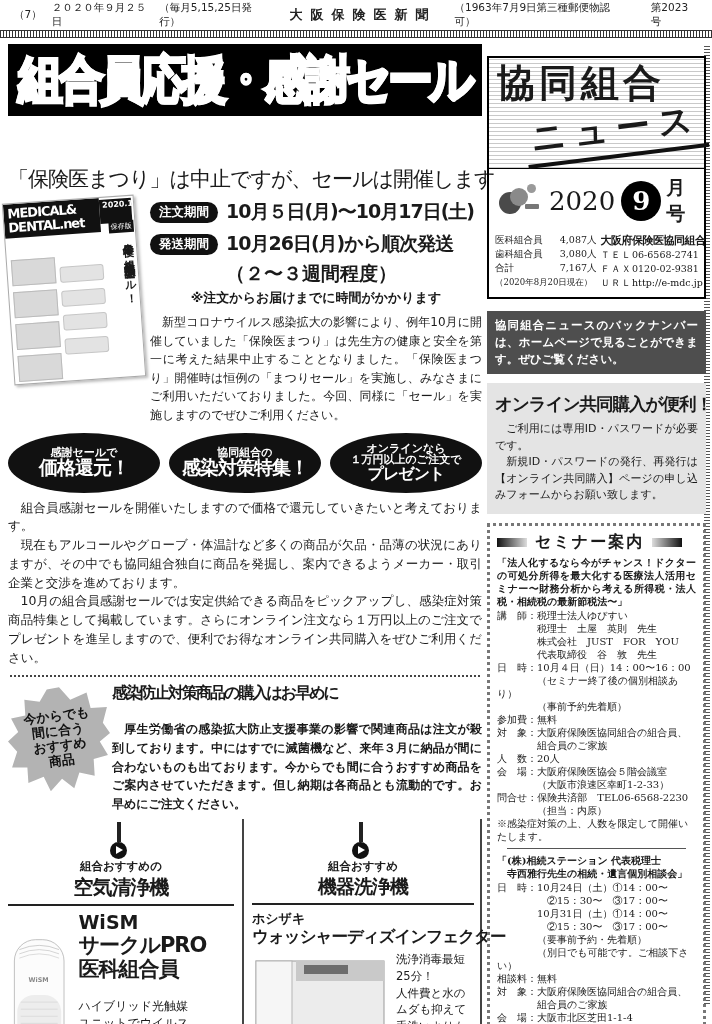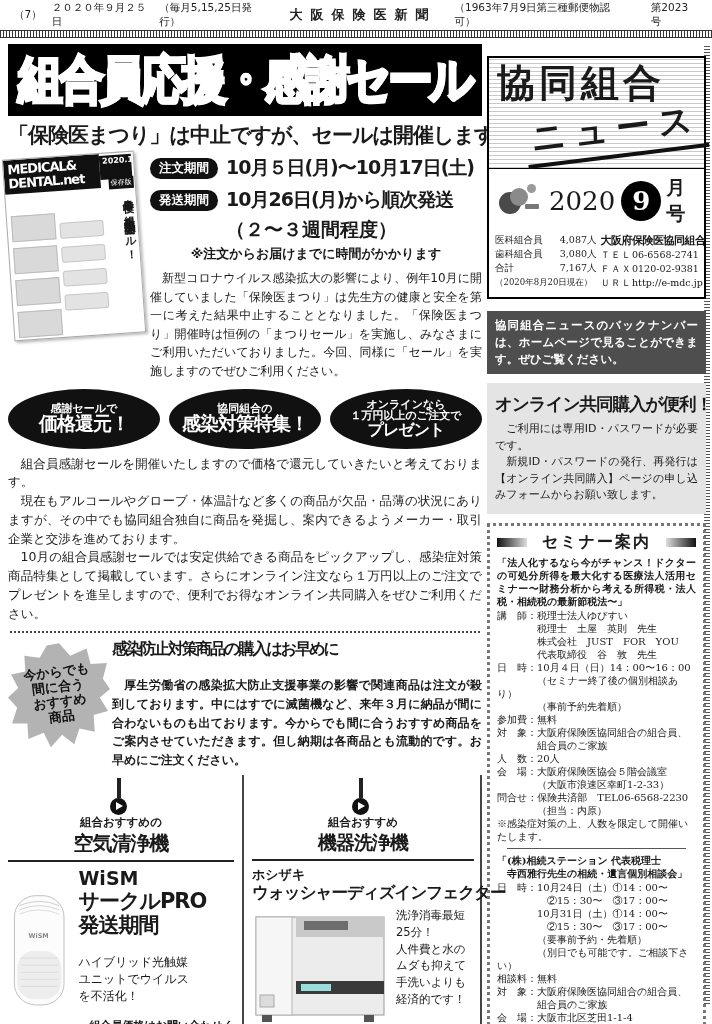--- a/index.html
+++ b/index.html
@@ -21,22 +21,22 @@
   
   .leftcol { position:absolute; left:8px; top:44px; width:474px; }
   .sidebar { position:absolute; left:487px; top:56px; width:219px; }
 
   
   .banner { background:#000; height:72px; display:flex; align-items:center; justify-content:center; }
   .banner span { font-weight:900; font-size:44px; letter-spacing:-3px; color:#000;
     -webkit-text-stroke:3px #fff;
     text-shadow:-1px -1px 0 #fff,1px -1px 0 #fff,-1px 1px 0 #fff,1px 1px 0 #fff;
     white-space:nowrap; transform:scaleY(1.15); }
-  .subtitle { font-weight:700; font-size:21px; letter-spacing:-1px; text-align:center;
-    padding:5px 0 4px; white-space:nowrap; }
+  .subtitle { font-weight:400; font-size:21px; letter-spacing:-1px; text-align:center;
+    padding:5px 0 4px; white-space:nowrap;margin-top:44px; }
 
   
   .introrow { display:flex; margin-top:2px; }
   .catalog { width:132px; height:182px; flex:none; transform:rotate(-4deg);
     background:#fff; border:1px solid #aaa; box-shadow:2px 2px 3px #bbb; position:relative; overflow:hidden; }
   .cat-head { background:#111; color:#fff; width:96px; padding:3px 4px 4px; }
   .cat-head div { font-weight:900; font-size:13px; letter-spacing:-1px; line-height:1.05; }
   .cat-issue { position:absolute; right:2px; top:2px; background:#111; color:#fff;
     font-size:8px; font-weight:700; padding:1px 3px 14px; width:32px; text-align:center; }
   .cat-body { position:absolute; left:4px; top:56px; width:86px; }
@@ -133,21 +133,21 @@
 
   .backnum { background:#4e4e4e; color:#fff; font-weight:700; font-size:11.5px;
     line-height:1.5; padding:6px 8px; margin-top:12px; text-align:justify; }
 
   .onlinebox { background:#e4e4e4; margin-top:9px; padding:9px 8px 10px; }
   .onlinebox .t { font-weight:900; font-size:17.5px; letter-spacing:-1px; text-align:center; white-space:nowrap; }
   .onlinebox .b { font-size:11px; line-height:1.5; margin-top:5px; white-space:pre-line; text-align:justify; }
 
   .seminarbox { border:3px dotted #777; margin-top:9px; padding:6px 7px 7px;
     font-family:"DejaVu Serif", serif; }
-  .sem-head { display:flex; align-items:center; justify-content:space-between; gap:8px; margin-bottom:3px; }
+  .sem-head { display:flex; align-items:center; justify-content:flex-start; gap:8px; margin-bottom:3px; }
   .sem-head .bar { width:30px; height:9px; flex:none; }
   .sem-head .bl { background:linear-gradient(90deg,#111,#ddd); }
   .sem-head .br { background:linear-gradient(90deg,#ddd,#111); }
   .sem-title { font-weight:700; font-size:16px; letter-spacing:2px; white-space:nowrap; }
   .sem-t { font-weight:700; font-size:10px; line-height:1.3; white-space:pre-line; text-align:justify; }
   .sem-b { font-size:10px; line-height:1.3; white-space:pre-line; margin-top:1px; }
   .sem-div { border-top:1px solid #555; width:90%; margin:5px auto 5px; }
 
   svg text { font-family:"DejaVu Sans", sans-serif; }
 </style>
@@ -264,21 +264,21 @@
               <path d="M16 20 q28 -12 56 0" fill="none" stroke="#bbb"></path>
               <path d="M16 26 q28 -12 56 0" fill="none" stroke="#c5c5c5"></path>
               <path d="M16 32 q28 -12 56 0" fill="none" stroke="#cfcfcf"></path>
               <text x="29" y="66" font-size="9" font-weight="bold" fill="#888">WiSM</text>
               <rect x="13" y="84" width="62" height="68" rx="24" fill="#ededed"></rect>
               <path d="M18 94 h52 M18 104 h52 M18 114 h52 M18 124 h52 M18 134 h52" stroke="#d5d5d5"></path>
             </svg>
             <div style="padding-left:8px; flex:1">
               <div class="brand" style="font-size:19px">WiSM</div>
               <div class="pname" style="font-size:21px">サークルPRO
-発送期間</div>
+医科組合員</div>
               <div class="pdesc" style="font-size:12px; margin-top:16px">ハイブリッド光触媒
 ユニットでウイルス
 を不活化！</div>
               <div class="pnote" style="margin-top:12px">組合員価格はお問い合わせください</div>
               <div class="priceline" style="font-size:16px">
                 <span>定価</span>
                 <span>500,000円</span><span class="tax">(税抜)</span>
               </div>
             </div>
           </div>

